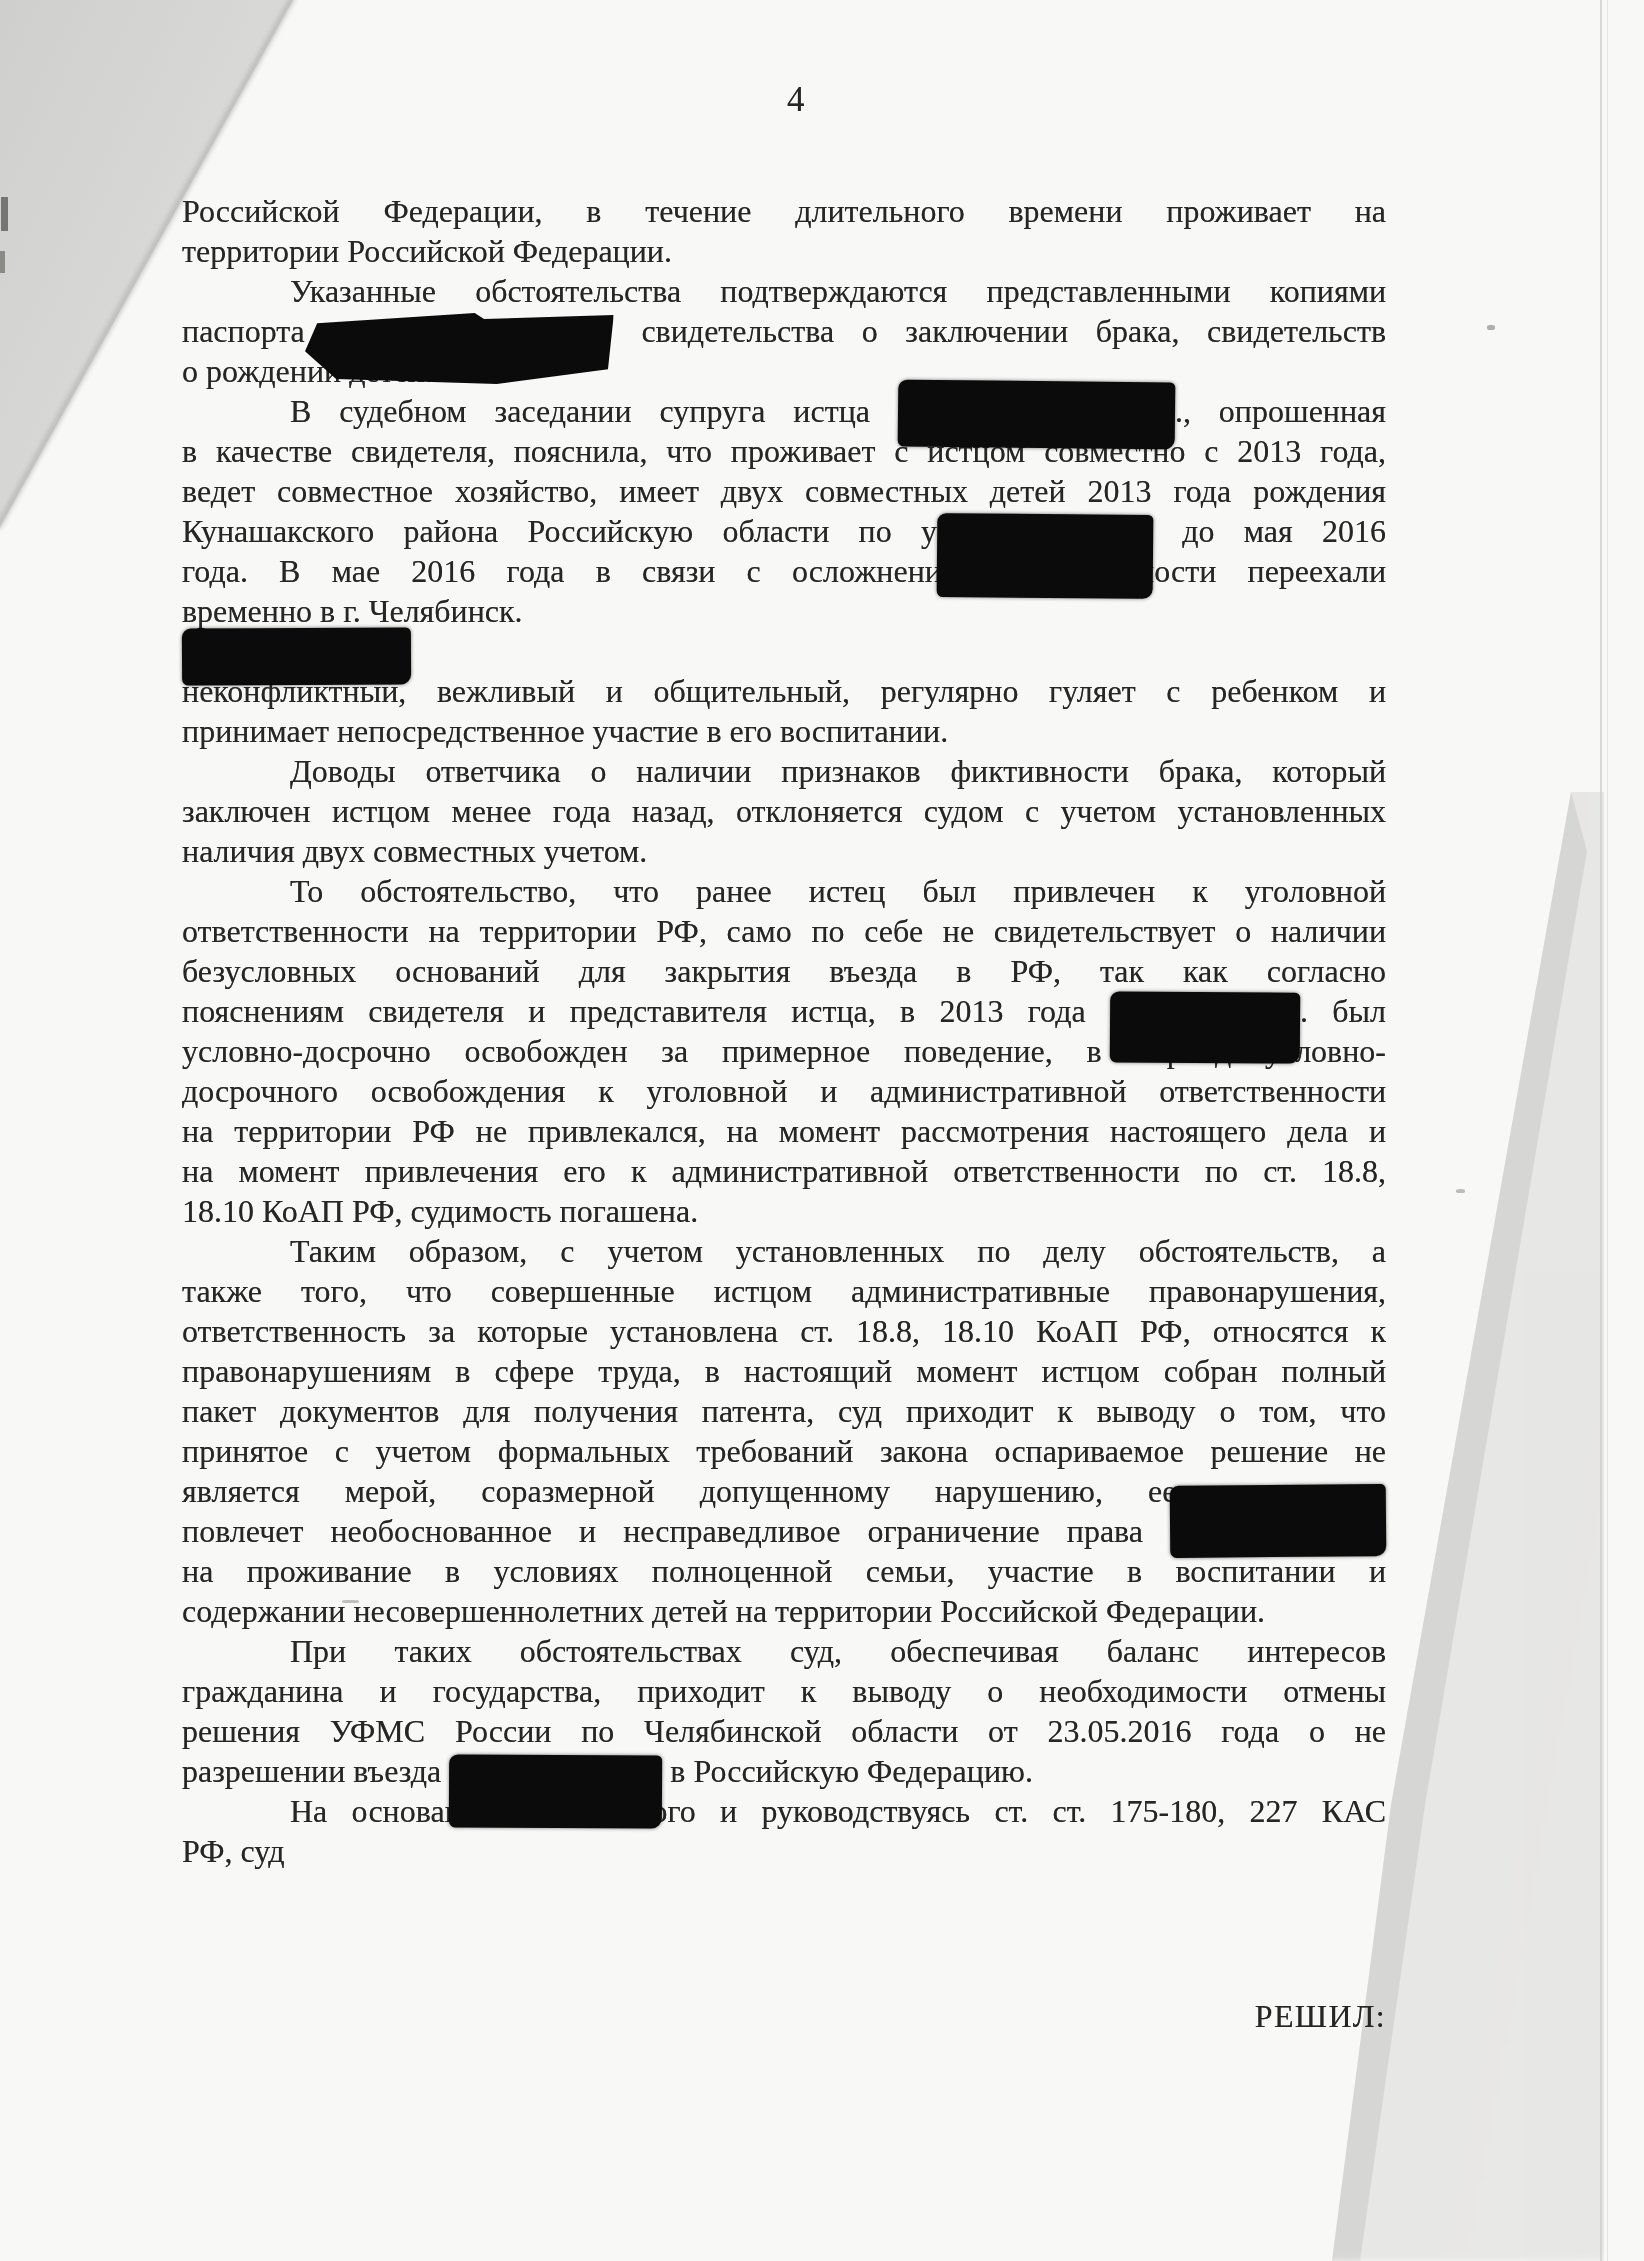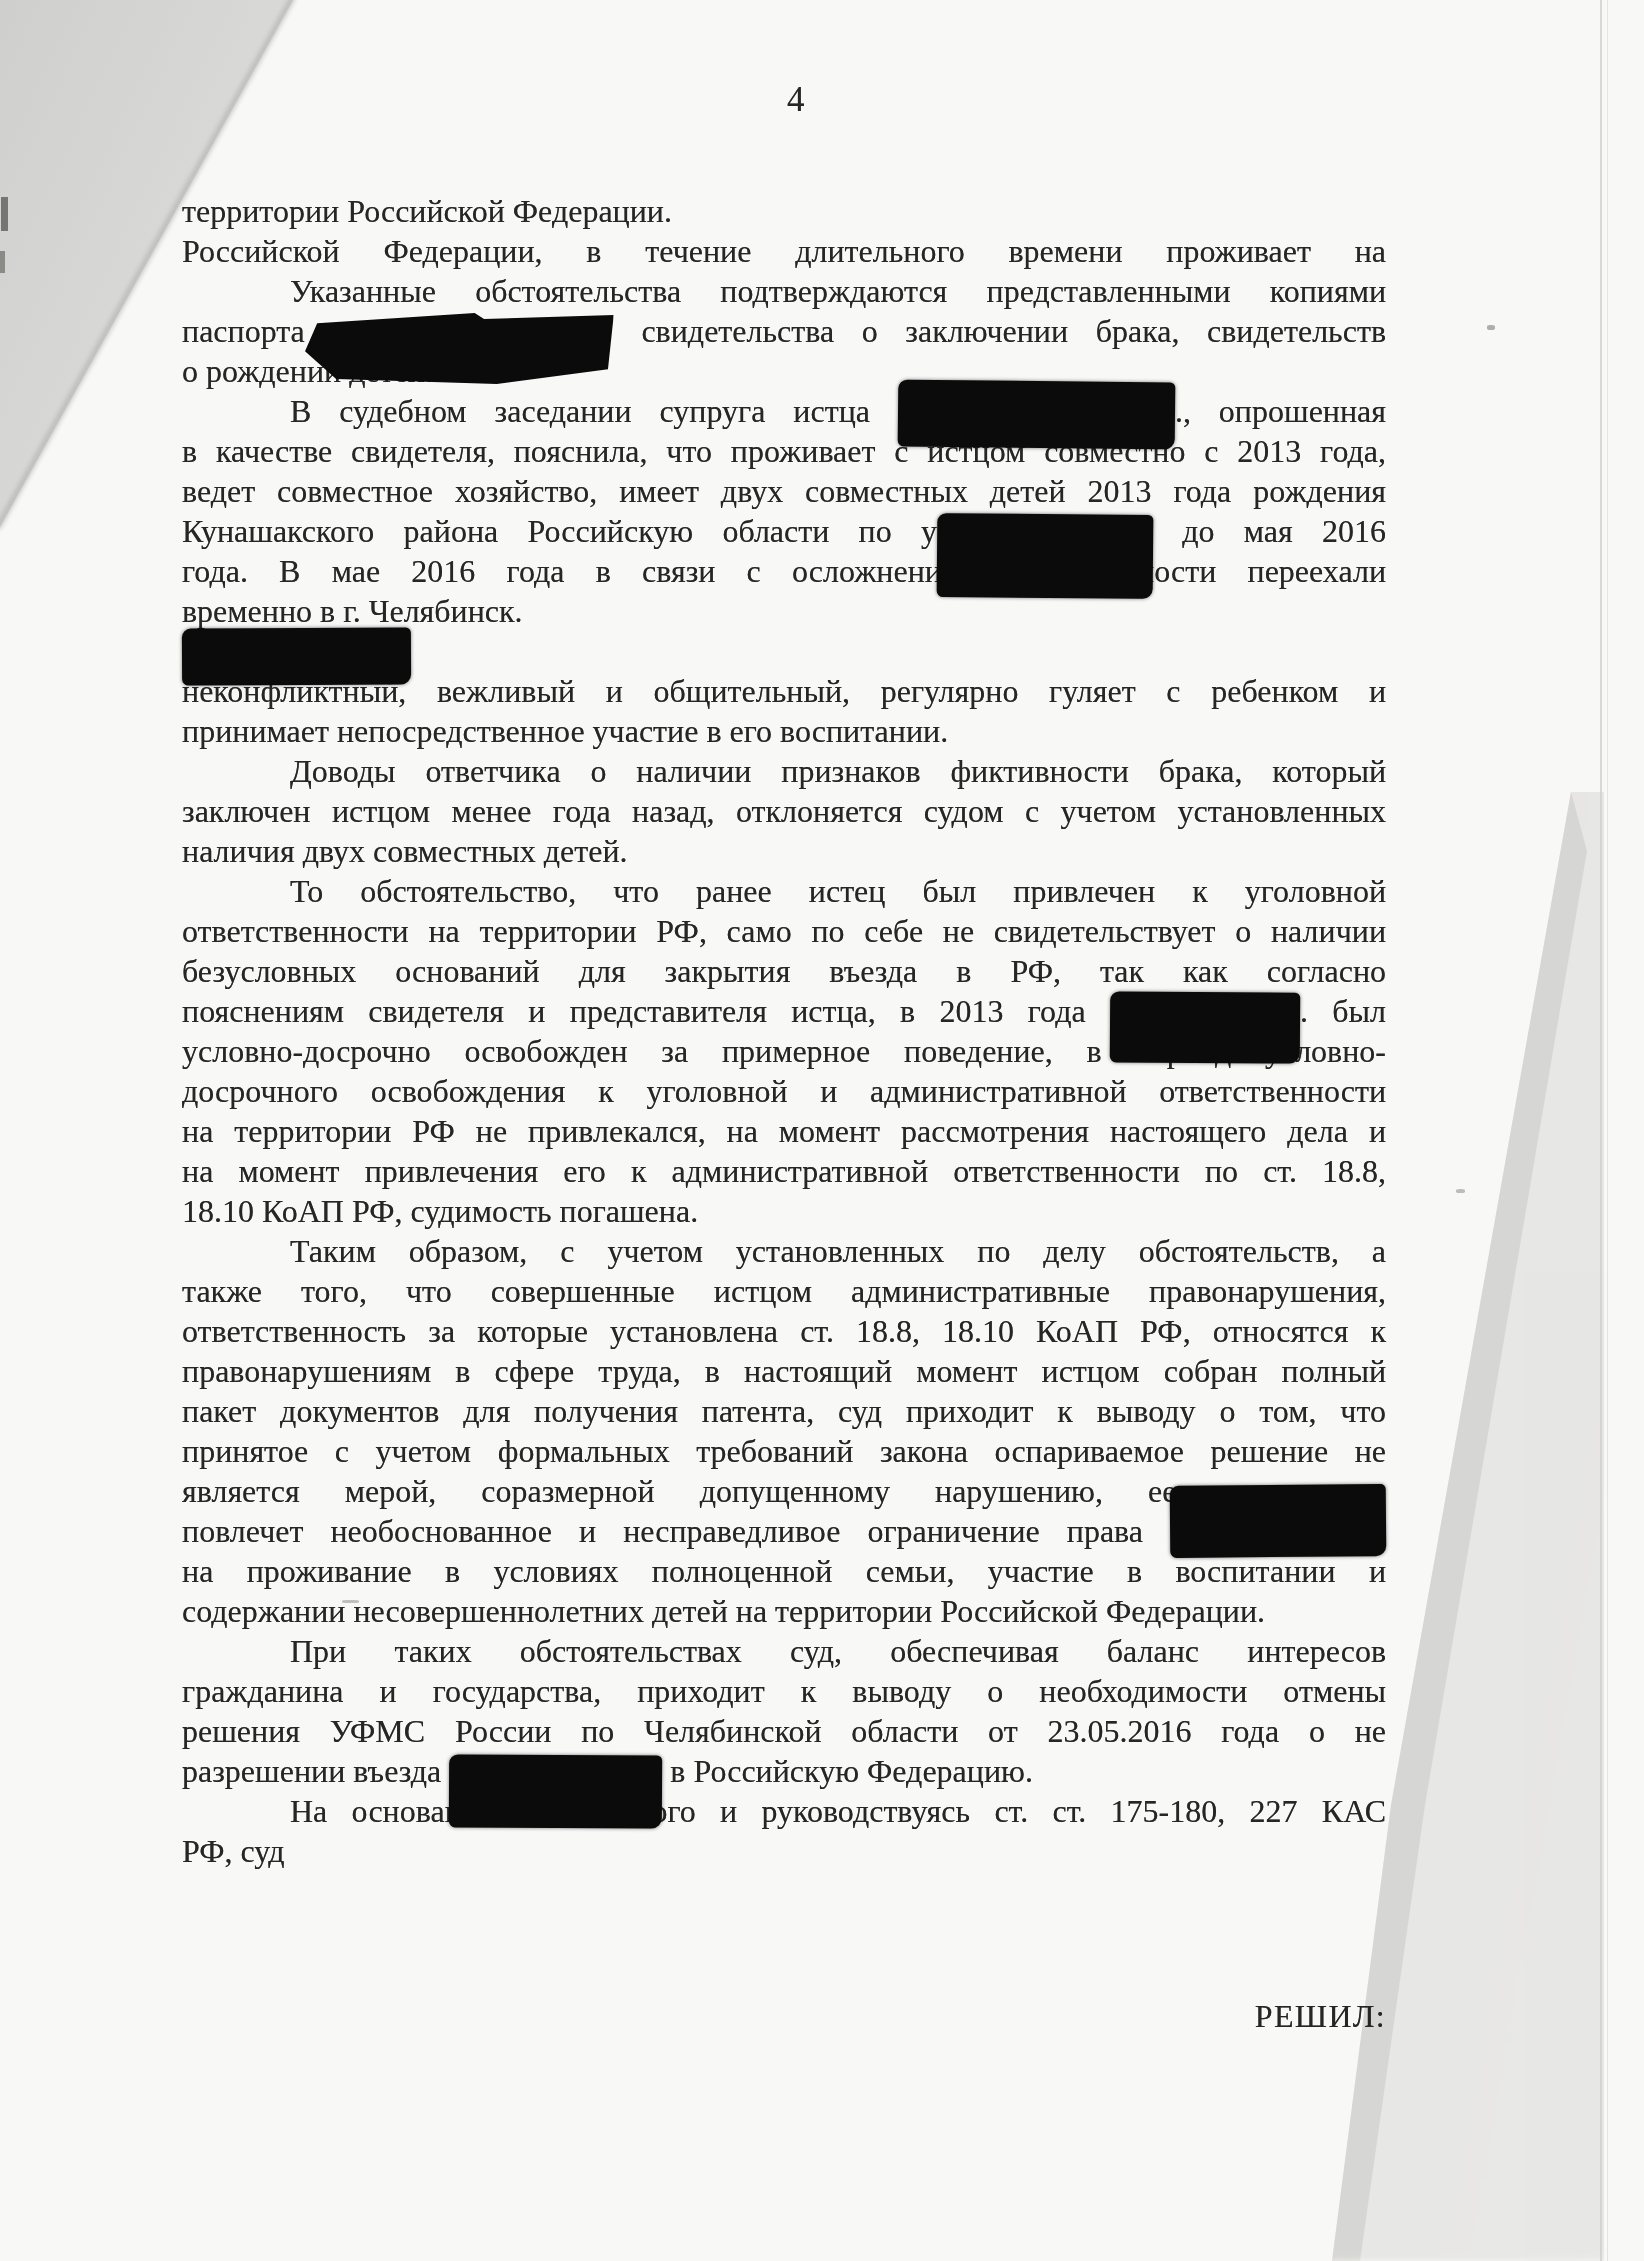--- a/index.html
+++ b/index.html
@@ -86,37 +86,37 @@
   <div class="corner-fold"></div>
   <div class="corner-fold-edge"></div>
   <div class="right-shadow"></div>
   <div class="right-shadow-inner"></div>
   <div class="right-line"></div>
   <div class="right-line2"></div>
 
   <div class="page-number">4</div>
 
   <div class="text-block" id="textBlock">
+      <div class="line j"><span>Российской Федерации, в течение длительного времени проживает на</span></div>
       <div class="line"><span>территории Российской Федерации.</span></div>
-      <div class="line j"><span>Российской Федерации, в течение длительного времени проживает на</span></div>
       <div class="line j i"><span>Указанные обстоятельства подтверждаются представленными копиями</span></div>
       <div class="line j"><span>паспорта</span><span class="red" style="width: 309px;"><i class="arrow" style="top: -10.3px; bottom: -39px; transform: rotate(-0.4deg);"></i></span><span> свидетельства о заключении брака, свидетельств</span></div>
       <div class="line"><span>о рождении детей.</span></div>
       <div class="line j i"><span>В судебном заседании супруга истца </span><span class="red" style="width: 277px;"><i style="top: -19.3px; bottom: -19.3px; transform: rotate(0.6deg);"></i></span><span>., опрошенная</span></div>
       <div class="line j"><span>в качестве свидетеля, пояснила, что проживает с истцом совместно с 2013 года,</span></div>
       <div class="line j"><span>ведет совместное хозяйство, имеет двух совместных детей 2013 года рождения</span></div>
       <div class="line j"><span>Кунашакского района Российскую области по у</span><span class="red" style="width: 216px;"><i style="top: -6.4px; bottom: -50px; transform: rotate(0.5deg);"></i></span><span> до мая 2016</span></div>
       <div class="line j"><span>года. В мае 2016 года в связи с осложнениями беременности переехали</span></div>
       <div class="line"><span>временно в г. Челябинск.</span></div>
       <div class="line j"><span class="red" style="width: 229px;"><i style="top: -13px; bottom: -15.5px; transform: rotate(-0.3deg);"></i></span></div>
       <div class="line j"><span>неконфликтный, вежливый и общительный, регулярно гуляет с ребенком и</span></div>
       <div class="line"><span>принимает непосредственное участие в его воспитании.</span></div>
       <div class="line j i"><span>Доводы ответчика о наличии признаков фиктивности брака, который</span></div>
       <div class="line j"><span>заключен истцом менее года назад, отклоняется судом с учетом установленных</span></div>
-      <div class="line"><span>наличия двух совместных детей.</span></div>
+      <div class="line"><span>наличия двух совместных учетом.</span></div>
       <div class="line j i"><span>То обстоятельство, что ранее истец был привлечен к уголовной</span></div>
       <div class="line j"><span>ответственности на территории РФ, само по себе не свидетельствует о наличии</span></div>
       <div class="line j"><span>безусловных оснований для закрытия въезда в РФ, так как согласно</span></div>
       <div class="line j"><span>пояснениям свидетеля и представителя истца, в 2013 года </span><span class="red" style="width: 190px;"><i style="top: -9px; bottom: -34px; transform: rotate(0.4deg);"></i></span><span>. был</span></div>
       <div class="line j"><span>условно-досрочно освобожден за примерное поведение, в период условно-</span></div>
       <div class="line j"><span>досрочного освобождения к уголовной и административной ответственности</span></div>
       <div class="line j"><span>на территории РФ не привлекался, на момент рассмотрения настоящего дела и</span></div>
       <div class="line j"><span>на момент привлечения его к административной ответственности по ст. 18.8,</span></div>
       <div class="line"><span>18.10 КоАП РФ, судимость погашена.</span></div>
       <div class="line j i"><span>Таким образом, с учетом установленных по делу обстоятельств, а</span></div>

